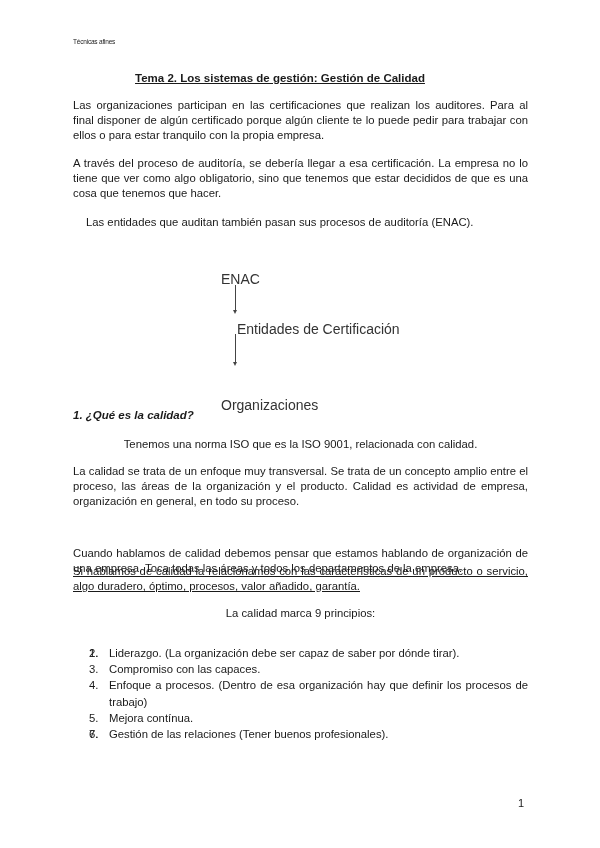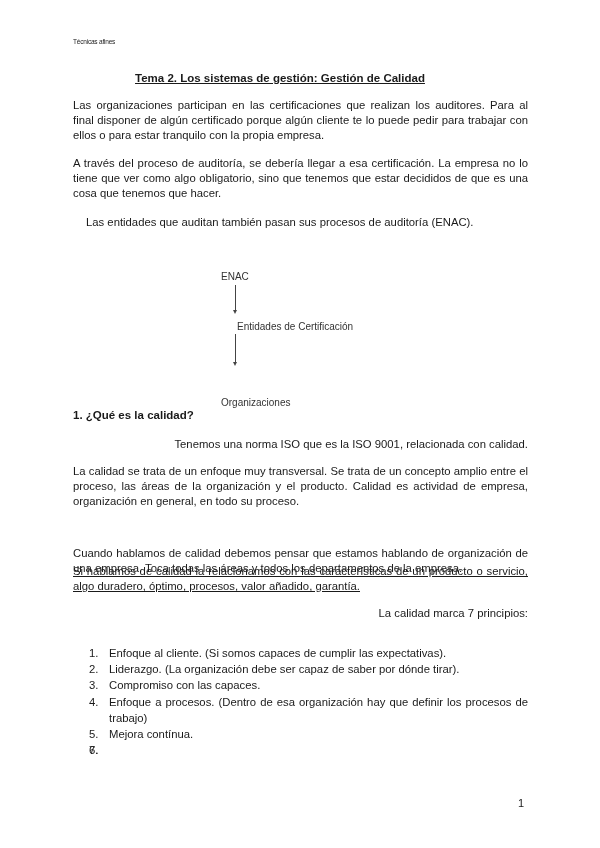--- a/index.html
+++ b/index.html
@@ -3,26 +3,26 @@
   <meta charset="utf-8">
   <style>
     html, body { margin: 0; padding: 0; background: #ffffff; }
     body { width: 600px; height: 848px; position: relative; overflow: hidden;
            font-family: "Liberation Sans", sans-serif; color: #1a1a1a; }
     .header { position: absolute; left: 73px; top: 38px; font-size: 6.5px; color: #222; letter-spacing: -0.2px; }
     .title { position: absolute; left: 0; width: 560px; top: 72px; text-align: center;
              font-size: 11.5px; font-weight: bold; text-decoration: underline; }
     .p { position: absolute; left: 73px; width: 455px; font-size: 11.3px; line-height: 15px;
          text-align: justify; margin: 0; }
-    .p.left { text-align: right; }
-    .diag { position: absolute; font-size: 10px; color: #333; }
+    .p.left { text-align: center; }
+    .diag { position: absolute; font-size: 14px; color: #333; }
     .arrow { position: absolute; width: 1px; background: #444; }
     .arrowhead { position: absolute; width: 0; height: 0; border-left: 2px solid transparent;
                  border-right: 2px solid transparent; border-top: 4px solid #444; }
-    .h2 { position: absolute; left: 73px; top: 409px; font-size: 11.5px; font-weight: bold; }
+    .h2 { position: absolute; left: 73px; top: 409px; font-size: 11.5px; font-weight: bold; font-style: italic; }
     ol { position: absolute; left: 73px; top: 645px; width: 455px; margin: 0; padding: 0; list-style: none;
          font-size: 11.3px; line-height: 16.2px; }
     ol li { position: relative; padding-left: 36px; text-align: justify; }
     ol li .num { position: absolute; left: 16px; top: 0; }
     .pagenum { position: absolute; left: 518px; top: 797px; font-size: 11px; }
   </style>
 </head>
 <body>
 
 <div class="header">Técnicas afines</div>
@@ -42,25 +42,25 @@
   <div class="arrowhead" style="left:233px; top:362px;"></div>
   <div class="diag" style="left:221px; top:374px;margin-top:23px;">Organizaciones</div>
 </div>
 
 <div class="h2">1. ¿Qué es la calidad?</div>
 
 <p class="p left" style="top:437px;">Tenemos una norma ISO que es la ISO 9001, relacionada con calidad.</p>
 <p class="p" style="top:464px;">La calidad se trata de un enfoque muy transversal. Se trata de un concepto amplio entre el proceso, las áreas de la organización y el producto. Calidad es actividad de empresa, organización en general, en todo su proceso.</p>
 <p class="p" style="top:546px;">Cuando hablamos de calidad debemos pensar que estamos hablando de organización de una empresa. Toca todas las áreas y todos los departamentos de la empresa.</p>
 <p class="p" style="top:564px;text-decoration:underline;">Si hablamos de calidad la relacionamos con las características de un producto o servicio, algo duradero, óptimo, procesos, valor añadido, garantía.</p>
-<p class="p left" style="top:606px;">La calidad marca 7 principios:</p>
+<p class="p left" style="top:606px;">La calidad marca 9 principios:</p>
 
 <ol>
-  <li><span class="num">1.</span><span>Enfoque al cliente. (Si somos capaces de cumplir las expectativas).</span></li>
+  <li><span class="num">1.</span></li>
   <li><span class="num">2.</span><span>Liderazgo. (La organización debe ser capaz de saber por dónde tirar).</span></li>
   <li><span class="num">3.</span><span>Compromiso con las capaces.</span></li>
   <li><span class="num">4.</span><span>Enfoque a procesos. (Dentro de esa organización hay que definir los procesos de trabajo)</span></li>
   <li><span class="num">5.</span><span>Mejora contínua.</span></li>
   <li><span class="num">6.</span></li>
-  <li><span class="num">7.</span></li>
+  <li><span class="num">7.</span><span>Gestión de las relaciones (Tener buenos profesionales).</span></li>
 </ol>
 
 <div class="pagenum">1</div>
 
 </body></html>

